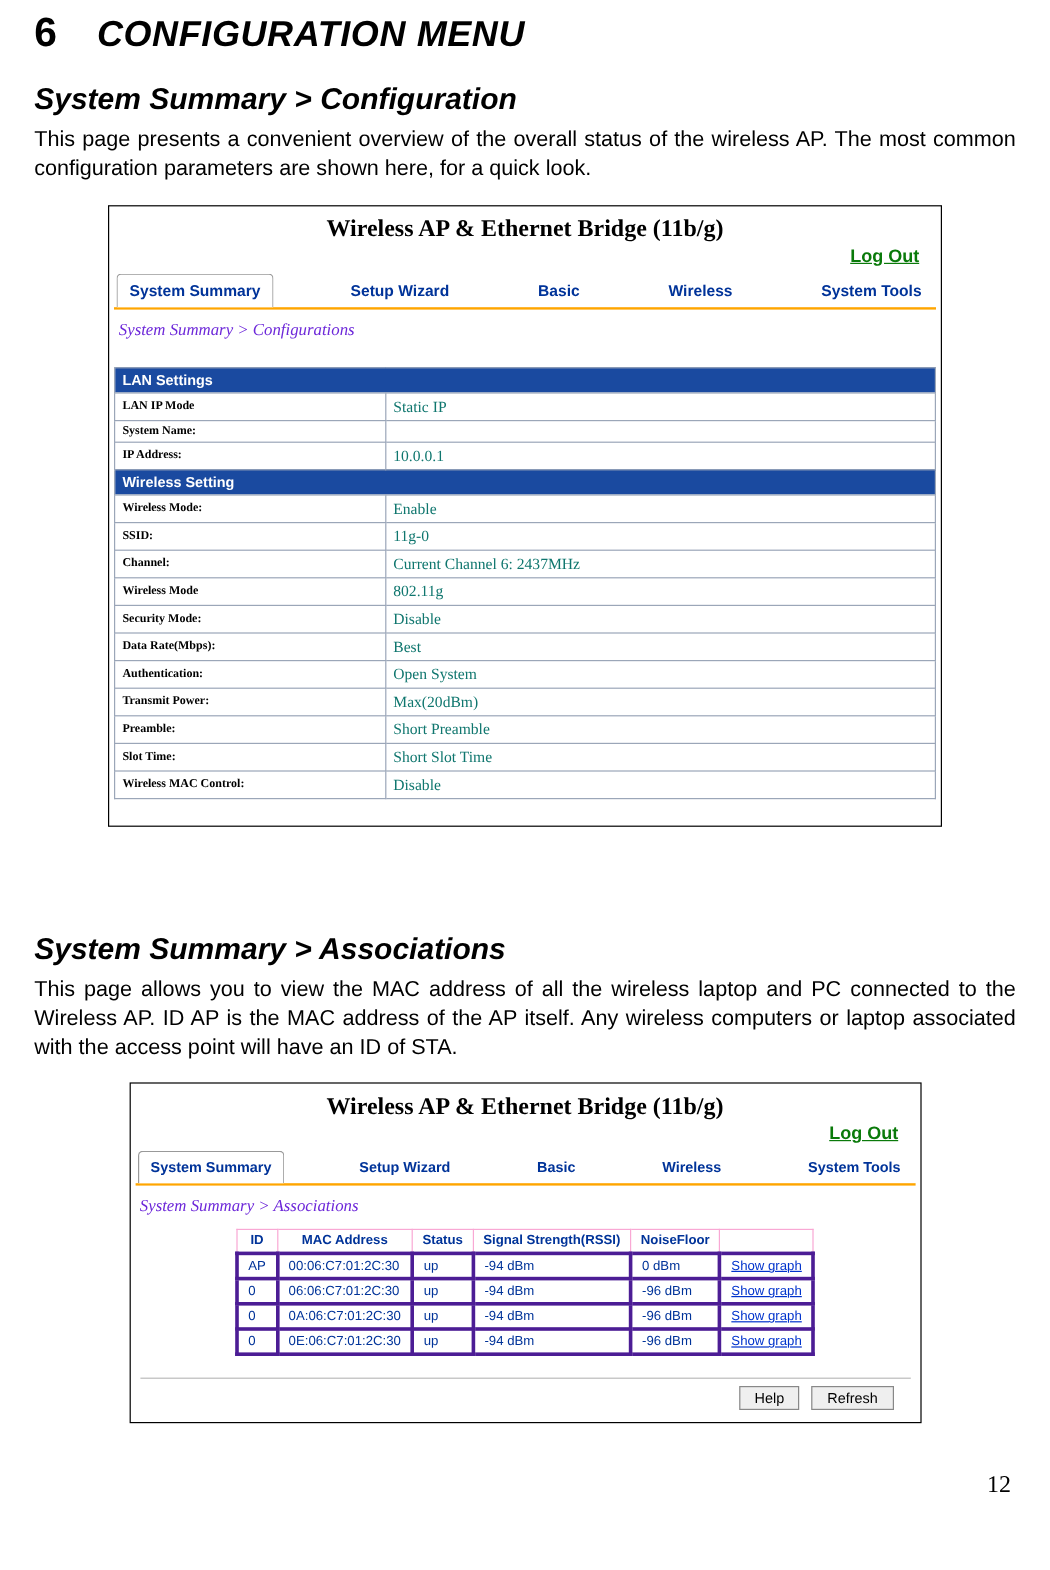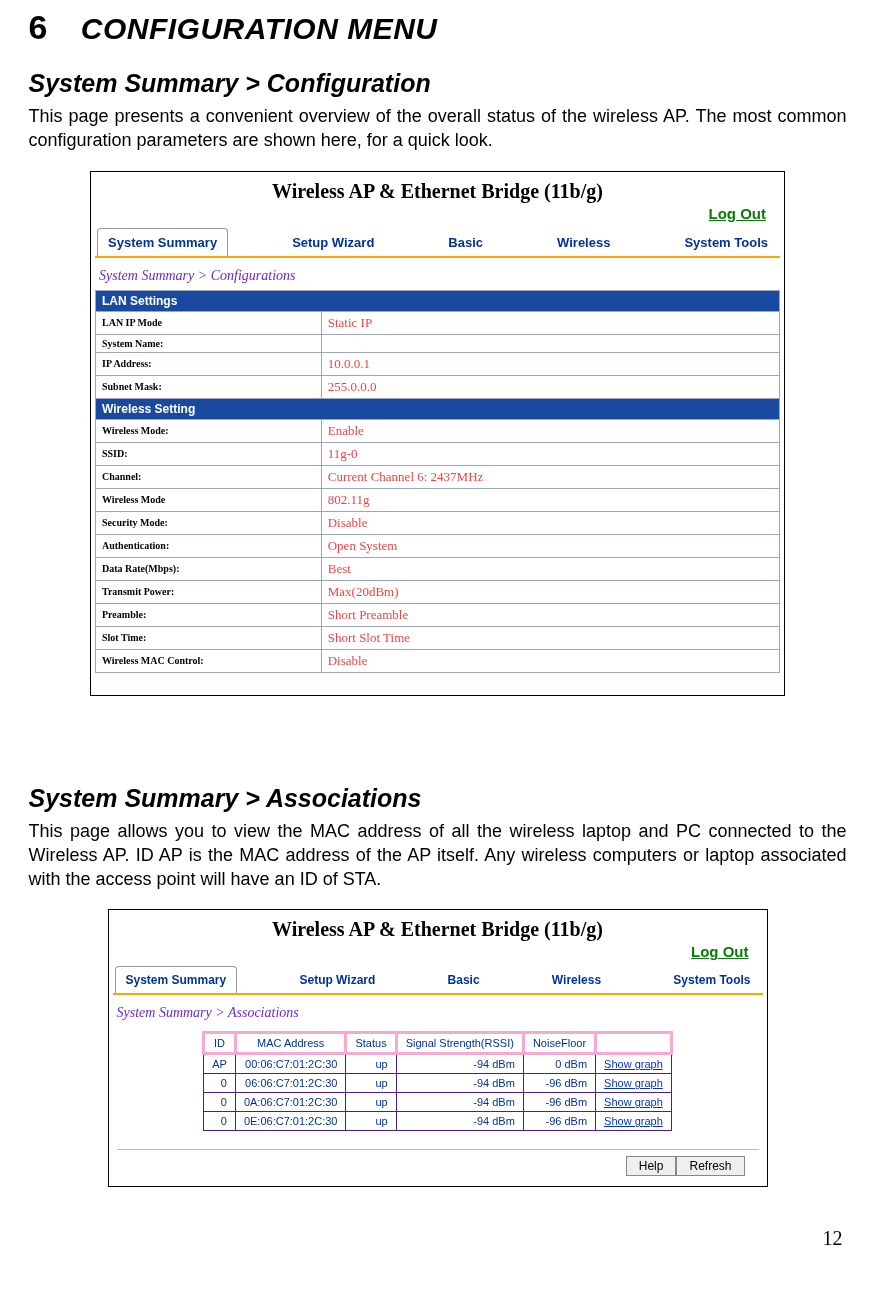--- a/index.html
+++ b/index.html
@@ -13,32 +13,32 @@
   .shot2{width:660px}
   .app-title{font:bold 20px 'Times New Roman',serif;text-align:center;padding:8px 0 2px}
   .logout{text-align:right;padding:0 18px 4px}
   .logout a{color:#0a7a0a;font:bold 15px Verdana,Arial,sans-serif;text-decoration:underline}
   .tabbar{display:flex;align-items:flex-end;padding:0 6px;font:bold 13px Arial,sans-serif;color:#003399}
   .tab{flex:0 0 auto;padding:8px 10px 6px;cursor:pointer;text-align:center}
   .tab.active{background:#fff;border:1px solid #999;border-bottom:none;border-radius:4px 4px 0 0;padding:6px 10px 6px}
   .tab-fill{flex:1}
   .tabline{height:2px;background:linear-gradient(#ffa500,#ffa500);margin:0 4px}
   .bc{font:italic 14px 'Times New Roman',serif;color:#6d28d9;padding:10px 8px 6px}
-  .grid{width:calc(100% - 8px);margin:0 4px 6px;border-collapse:collapse;font:12px Arial,sans-serif}
+  .grid{width:calc(100% - 8px);margin:16px 4px 6px;border-collapse:collapse;font:12px Arial,sans-serif}
   .grid td,.grid th{border:1px solid #9ba6b8;padding:3px 6px;vertical-align:middle}
   .grid .hdr{background:#1a4aa0;color:#fff;font-weight:bold;text-align:left}
   .grid .label{width:33%;font-weight:bold;font-family:'Times New Roman',serif;font-size:10px}
-  .grid .val{font-family:'Times New Roman',serif;font-size:13px;color:#ef4444}
+  .grid .val{font-family:'Times New Roman',serif;font-size:13px;color:#0f766e}
   .shot1 .bottom-space{height:16px}
   .assoc-wrap{padding:4px 0 12px}
   .assoc{margin:0 auto;border-collapse:collapse;font:11px Arial,sans-serif}
-  .assoc th{background:#fff;border:3px solid #f9a8d4;color:#003399;font-weight:normal;padding:3px 8px}
-  .assoc td{border:1px solid #4c1d95;padding:3px 8px;text-align:right;color:#003399}
+  .assoc th{background:#fff;border:1px solid #f9a8d4;color:#003399;font-weight:bold;padding:3px 8px}
+  .assoc td{border:3px solid #4c1d95;padding:3px 8px;text-align:left;color:#003399}
   .assoc td.link a{color:#0033cc;}
-  .btnrow{display:flex;justify-content:flex-end;padding:6px 22px 10px}
+  .btnrow{display:flex;justify-content:flex-end;gap:10px;padding:6px 22px 10px}
   .btn{font:12px Arial,sans-serif;background:#efefef;border:1px solid #888;padding:2px 12px;cursor:pointer}
   .rule{height:1px;background:#bbb;margin:6px 8px 0}
   .pagenum{text-align:right;font:20px 'Times New Roman',serif;margin-top:40px;padding-right:4px}
 </style>
 </head>
 <body>
 <div class="page">
 
 <h1 class="chapter">
   <span class="num">6</span>
@@ -78,24 +78,20 @@
             <td class="val">Static IP</td>
           </tr>
           <tr>
             <td class="label">System Name:</td>
             <td class="val"></td>
           </tr>
           <tr>
             <td class="label">IP Address:</td>
             <td class="val">10.0.0.1</td>
           </tr>
-          <tr>
-            <td class="label">Subnet Mask:</td>
-            <td class="val">255.0.0.0</td>
-          </tr>
         </tbody>
     <tbody>
           <tr>
             <td class="hdr" colspan="2">Wireless Setting</td>
           </tr>
     </tbody>
         <tbody id="wifi-body">
           <tr>
             <td class="label">Wireless Mode:</td>
             <td class="val">Enable</td>
@@ -110,26 +106,26 @@
           </tr>
           <tr>
             <td class="label">Wireless Mode</td>
             <td class="val">802.11g</td>
           </tr>
           <tr>
             <td class="label">Security Mode:</td>
             <td class="val">Disable</td>
           </tr>
           <tr>
+            <td class="label">Data Rate(Mbps):</td>
+            <td class="val">Best</td>
+          </tr>
+          <tr>
             <td class="label">Authentication:</td>
             <td class="val">Open System</td>
-          </tr>
-          <tr>
-            <td class="label">Data Rate(Mbps):</td>
-            <td class="val">Best</td>
           </tr>
           <tr>
             <td class="label">Transmit Power:</td>
             <td class="val">Max(20dBm)</td>
           </tr>
           <tr>
             <td class="label">Preamble:</td>
             <td class="val">Short Preamble</td>
           </tr>
           <tr>

